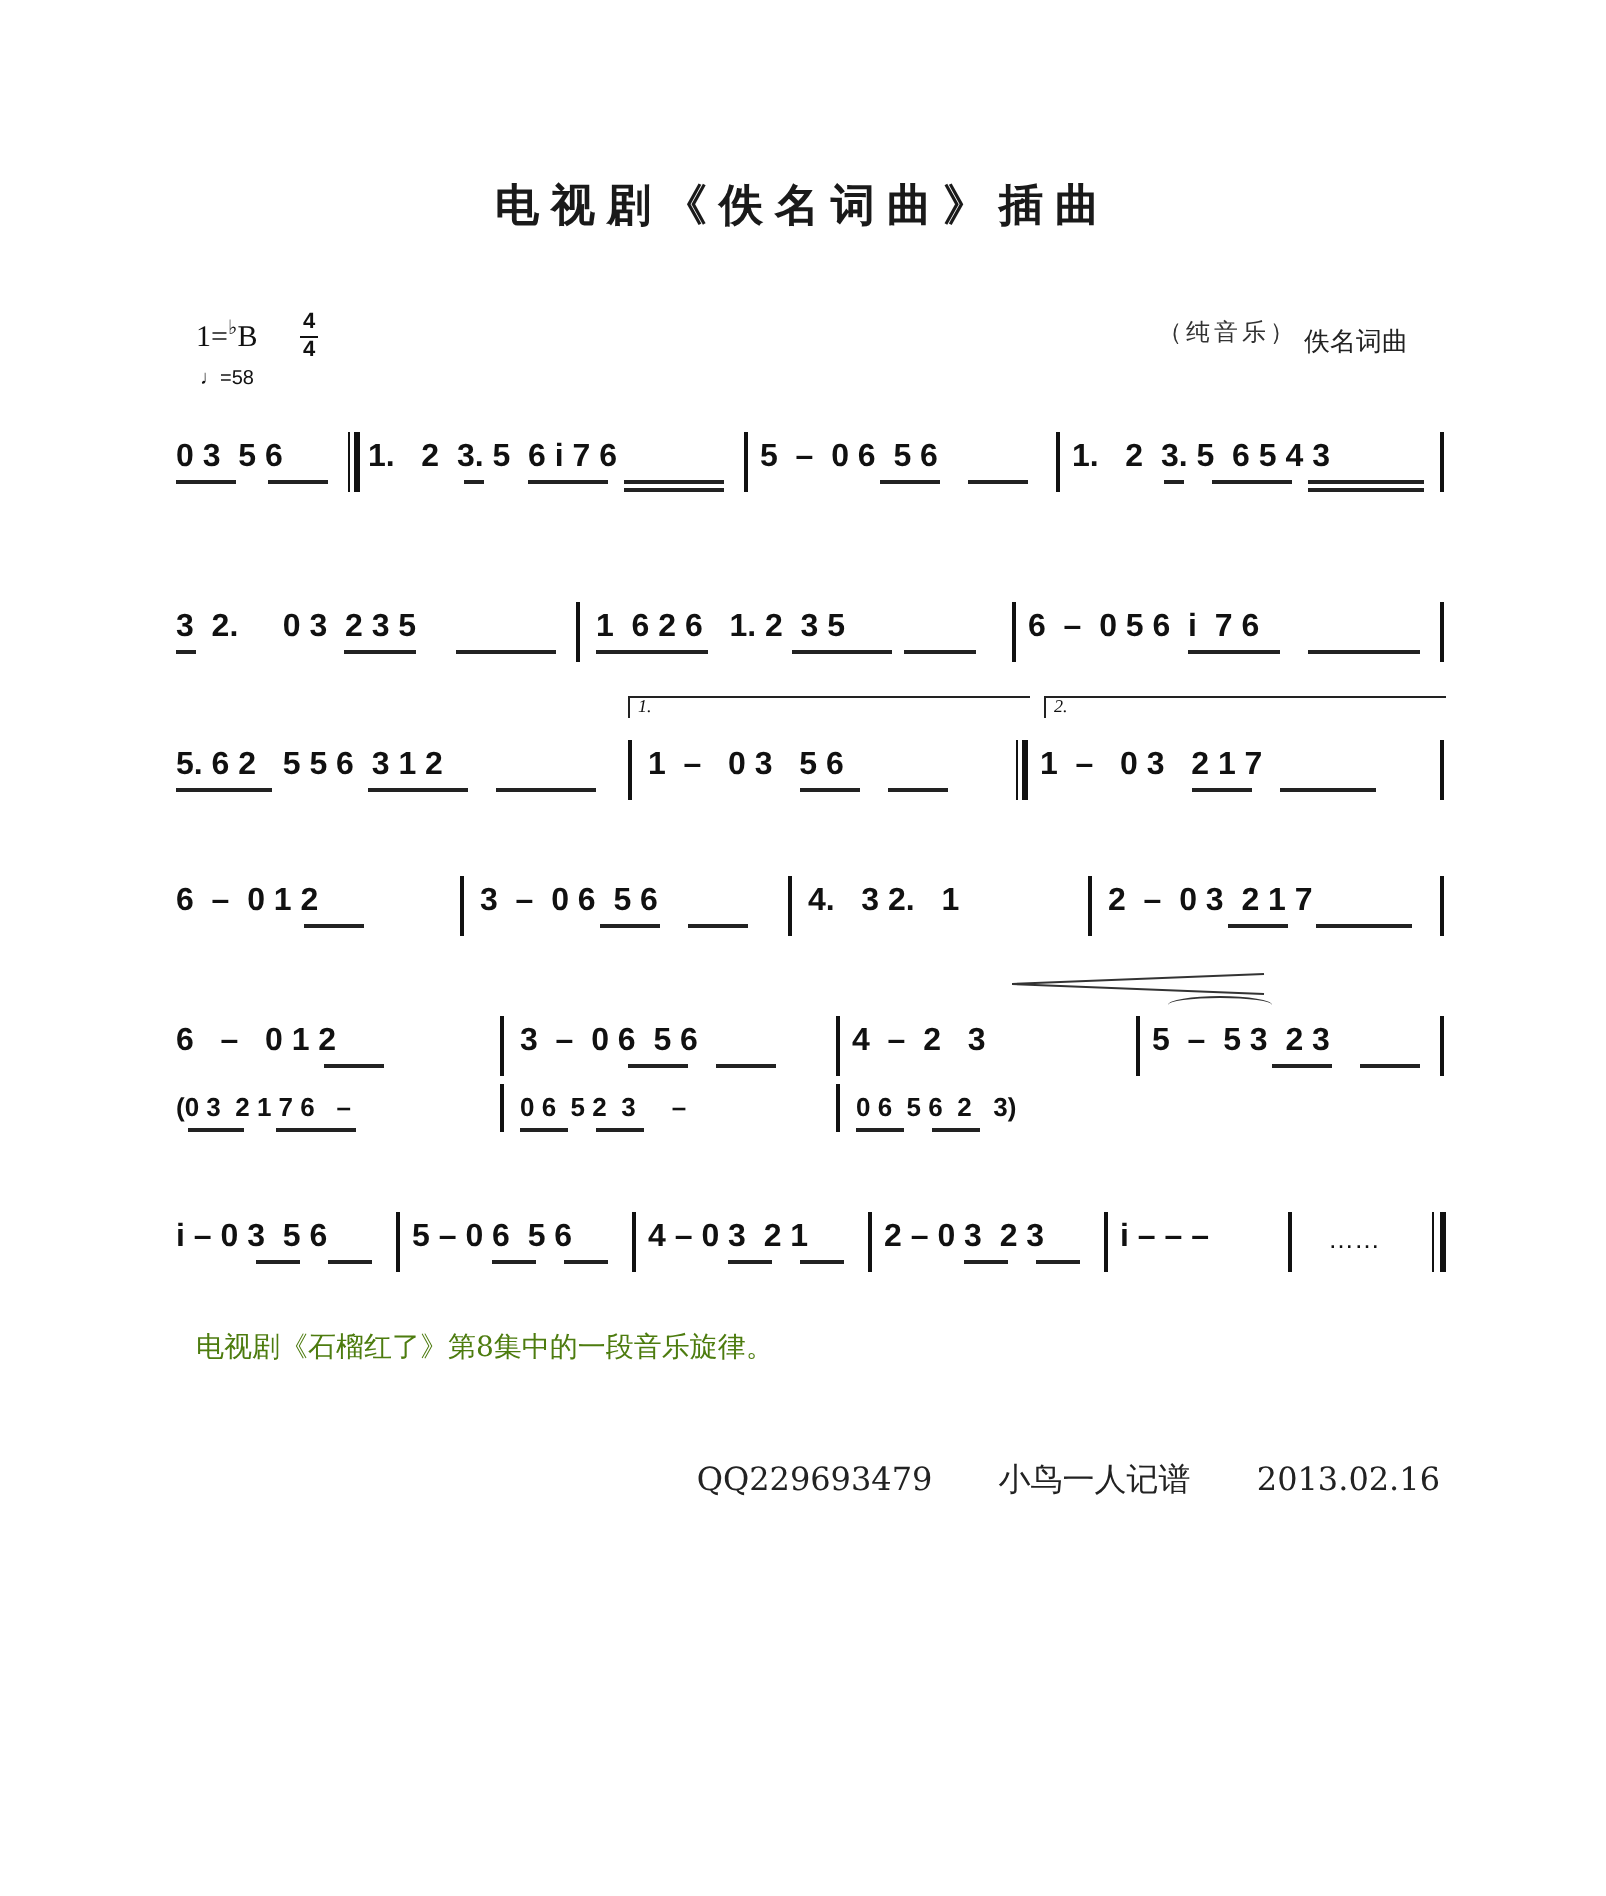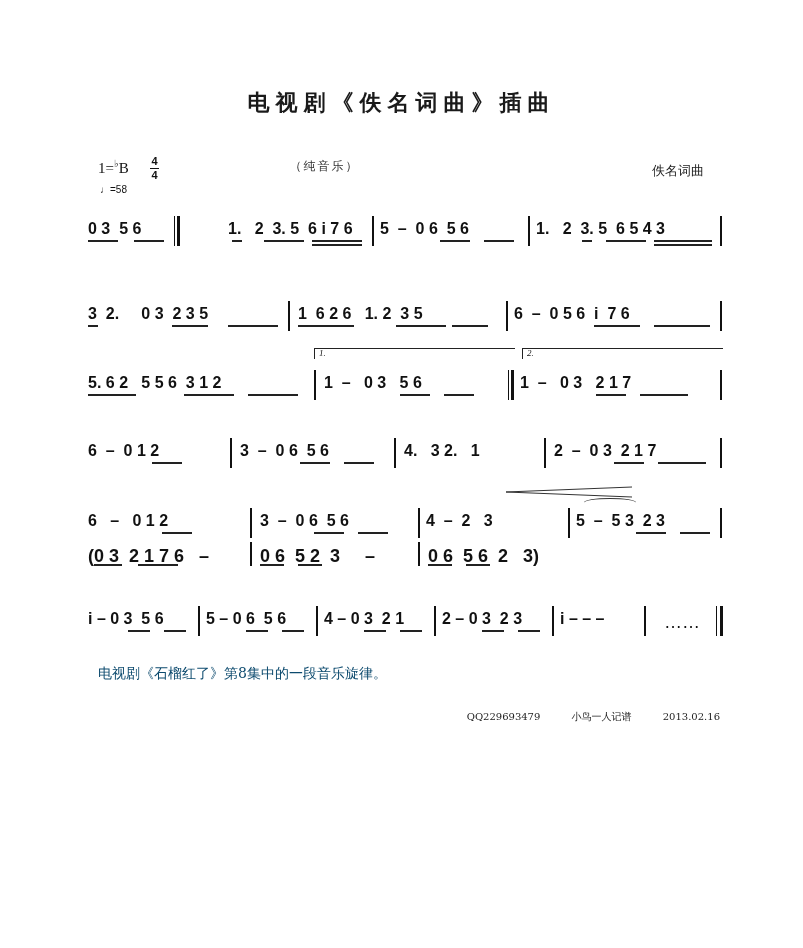--- a/index.html
+++ b/index.html
@@ -4,32 +4,32 @@
 <style>
   html, body { margin: 0; padding: 0; background: #ffffff; }
   body { width: 803px; height: 948px; position: relative; overflow: hidden; color: #111; font-family: "Liberation Sans", sans-serif; }
   .title { position: absolute; top: 88px; left: 0; width: 803px; text-align: center; font-family: "DejaVu Serif", serif; font-size: 22px; font-weight: bold; letter-spacing: 6px; color: #1a1a1a; }
   .key { position: absolute; top: 158px; left: 98px; font-family: "Liberation Serif", serif; font-size: 15px; }
   .key .flat { font-size: 10px; vertical-align: super; }
   .timesig { position: absolute; top: 156px; left: 150px; font-family: "Liberation Sans", sans-serif; font-weight: bold; font-size: 11px; line-height: 11px; text-align: center; }
   .timesig span { display: block; }
   .timesig .bar { border-top: 1px solid #111; width: 9px; margin: 1px 0; }
   .tempo { position: absolute; top: 184px; left: 100px; font-size: 10px; }
-  .subtitle { position: absolute; top: 158px; left: 0; width: 649px; text-align: center; font-family: Liberation Serif, serif; font-size: 12px; color: #333; letter-spacing: 2px; }
+  .subtitle { position: absolute; top: 158px; left: 0; width: 649px; text-align: right; font-family: Liberation Serif, serif; font-size: 12px; color: #333; letter-spacing: 2px; }
   .author { position: absolute; top: 162px; left: 652px; font-family: "DejaVu Serif", serif; font-size: 13px; color: #222; }
 
   .line { position: absolute; left: 88px; width: 640px; height: 32px; }
   .seg { position: absolute; top: 0; font-family: "Liberation Sans", sans-serif; font-weight: bold; font-size: 16px; white-space: pre; letter-spacing: 0px; }
   .barline { position: absolute; top: -4px; width: 1.5px; height: 30px; background: #111; }
   .dblbar { position: absolute; top: -4px; width: 6px; height: 30px; border-left: 1.5px solid #111; border-right: 3px solid #111; box-sizing: border-box; }
   .u1 { position: absolute; height: 1.5px; background: #222; }
   .volta { position: absolute; height: 10px; border-top: 1px solid #222; border-left: 1px solid #222; font-family: "Liberation Serif", serif; font-style: italic; font-size: 9px; padding-left: 4px; line-height: 9px; }
-  .small { font-size: 18px; }
-  .note-text { position: absolute; top: 665px; left: 98px; font-family: "DejaVu Serif", serif; font-size: 14px; color: #0c4a6e; }
-  .footer { position: absolute; top: 710px; left: 0; width: 720px; text-align: right; font-family: "DejaVu Serif", serif; font-size: 10px; color: #222; }
+  .small { font-size: 13px; }
+  .note-text { position: absolute; top: 665px; left: 98px; font-family: "DejaVu Serif", serif; font-size: 14px; color: #4d7c0f; }
+  .footer { position: absolute; top: 730px; left: 0; width: 720px; text-align: right; font-family: "DejaVu Serif", serif; font-size: 16px; color: #222; }
   .footer span { margin-left: 28px; }
   .slur { position: absolute; border-top: 1.2px solid #333; border-radius: 50% 50% 0 0; height: 8px; }
   .hairpin { position: absolute; }
 </style>
 </head>
 <body>
 
 <div class="title">电视剧《佚名词曲》插曲</div>
 
 <div class="key">
@@ -42,21 +42,21 @@
 </div>
 <div class="tempo">♩=58</div>
 <div class="subtitle">（纯音乐）</div>
 <div class="author">佚名词曲</div>
 
 <div class="line" style="top:220px;">
   <span class="seg" style="left:0;">0 3  5 6</span>
   <div class="u1" style="left:0;top:20px;width:30px;"></div>
   <div class="u1" style="left:46px;top:20px;width:30px;"></div>
   <div class="dblbar" style="left:86px;"></div>
-  <span class="seg" style="left:96px;margin-left:44px;">1.   2  3. 5  6 i 7 6</span>
+  <span class="seg" style="left:96px;">1.   2  3. 5  6 i 7 6</span>
   <div class="u1" style="left:144px;top:20px;width:10px;"></div>
   <div class="u1" style="left:176px;top:20px;width:40px;"></div>
   <div class="u1" style="left:224px;top:20px;width:50px;"></div>
   <div class="u1" style="left:224px;top:24px;width:50px;"></div>
   <div class="barline" style="left:284px;"></div>
   <span class="seg" style="left:292px;">5  –  0 6  5 6</span>
   <div class="u1" style="left:352px;top:20px;width:30px;"></div>
   <div class="u1" style="left:396px;top:20px;width:30px;"></div>
   <div class="barline" style="left:440px;"></div>
   <span class="seg" style="left:448px;">1.   2  3. 5  6 5 4 3</span>

